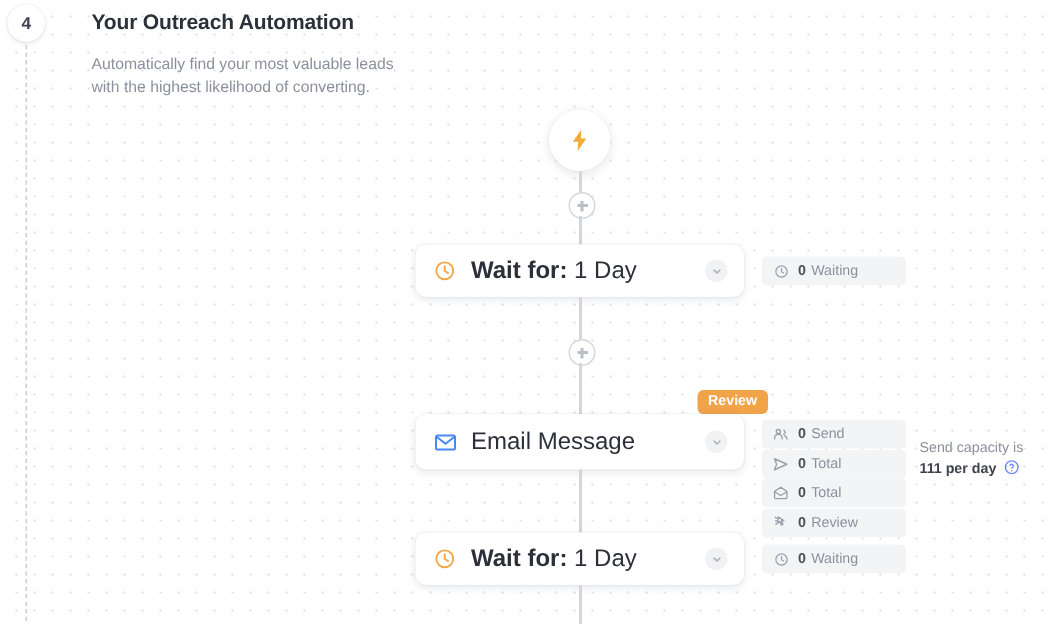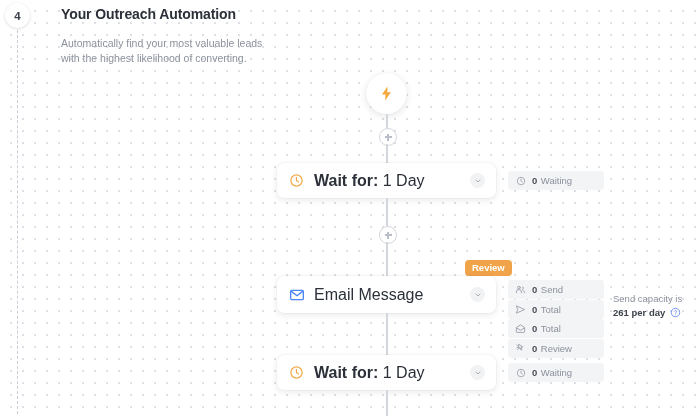--- a/index.html
+++ b/index.html
@@ -373,21 +373,21 @@
       </span>
       <span class="num">0</span>
       <span>Review</span>
     </div>
 
   </div>
 
   <div class="capacity">
     <div>Send capacity is</div>
     <div>
-      <span class="cap-strong">261 per day</span>
+      <span class="cap-strong">111 per day</span>
       <span class="help-icon">
         <svg width="11" height="11" viewBox="0 0 24 24" fill="none" stroke="#6b8df2" stroke-width="2">
           <circle cx="12" cy="12" r="9.2"></circle>
           <path d="M9.6 9.2 a2.5 2.5 0 0 1 4.8 0.9 c0 1.7 -2.4 1.9 -2.4 3.4" stroke-linecap="round"></path>
           <circle cx="12" cy="17.1" r="1.05" fill="#6b8df2" stroke="none"></circle>
         </svg>
       </span>
     </div>
   </div>
 

